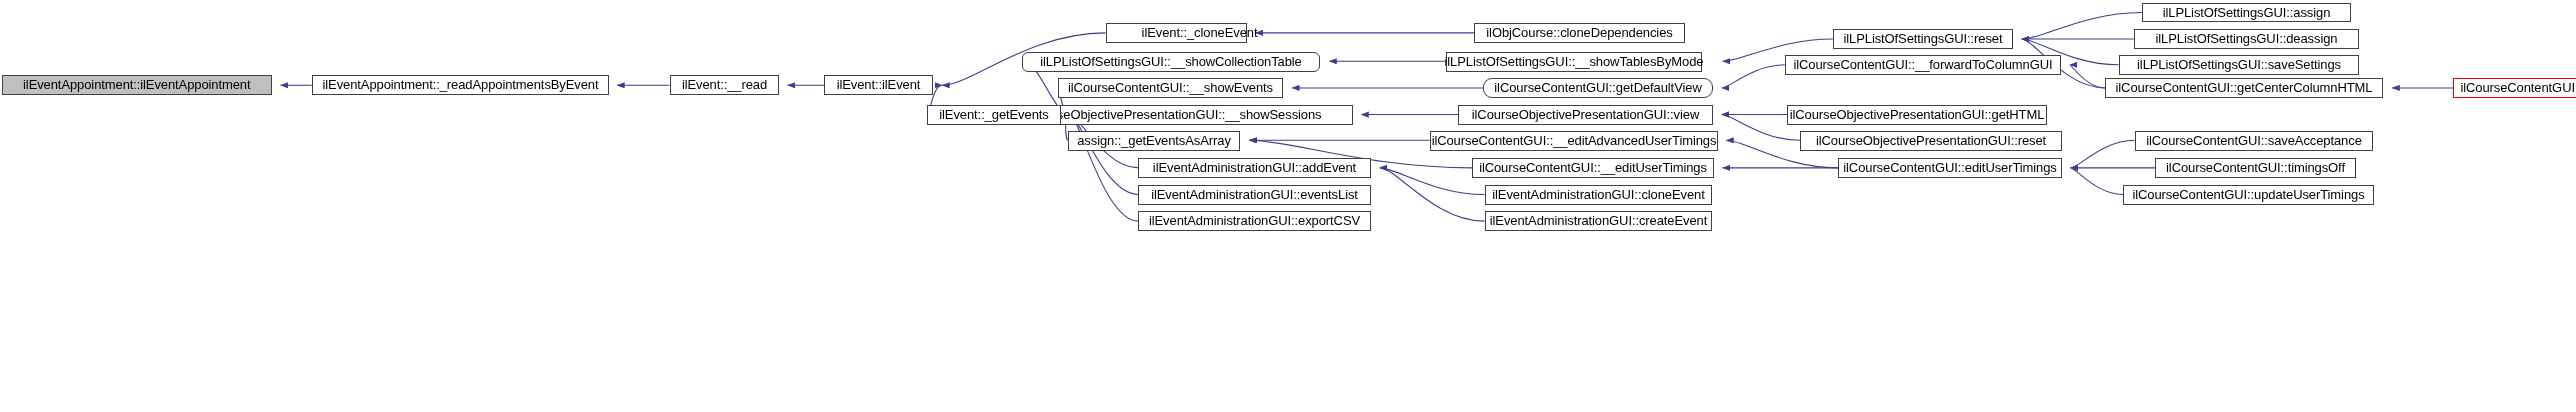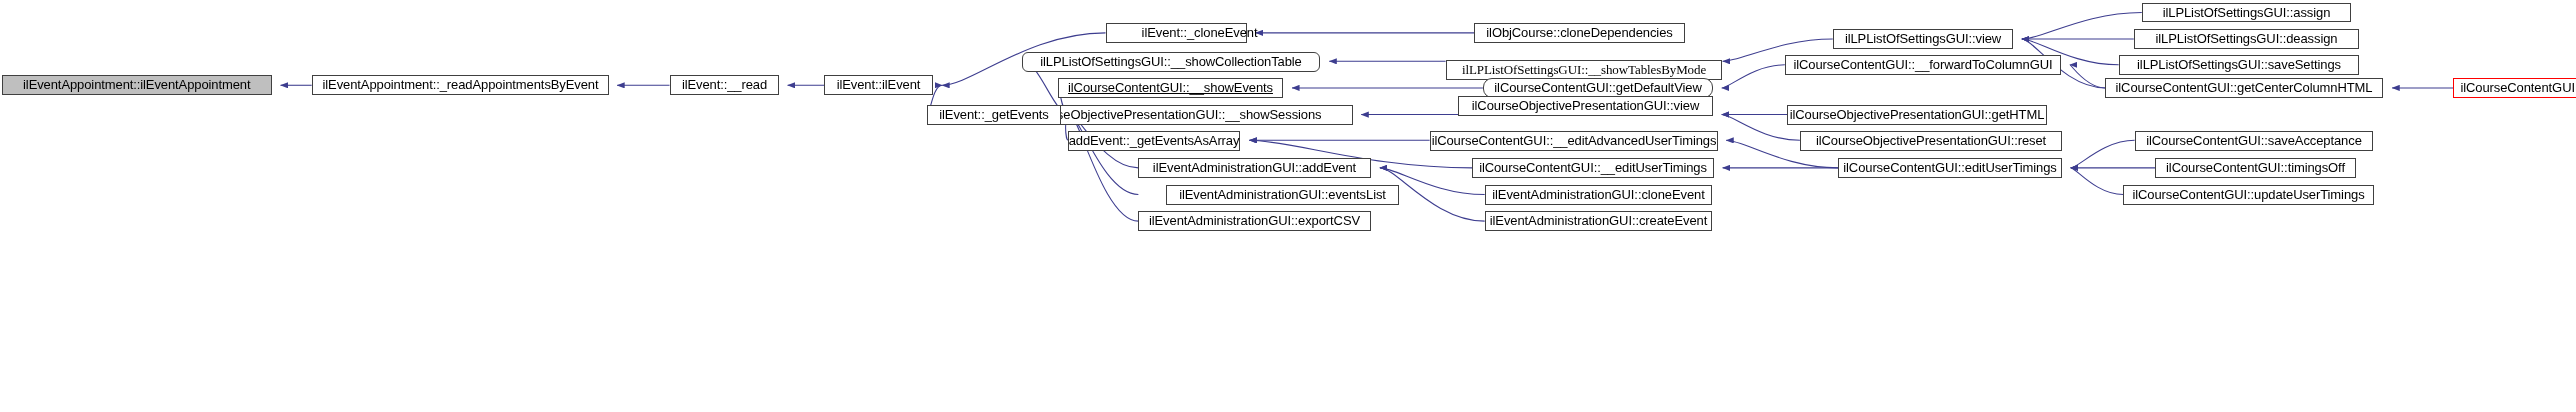--- a/index.html
+++ b/index.html
@@ -110,67 +110,67 @@
       </div>
       <div class="node" id="n3" style="left: 824px; top: 75px; width: 109px; height: 19.5px;">
         <span class="node-label">ilEvent::ilEvent</span>
       </div>
       <div class="node" id="n4" style="left: 1106px; top: 23px; width: 141px; height: 19.5px; padding-left: 46px;">
         <span class="node-label">ilEvent::_cloneEvent</span>
       </div>
       <div class="node" id="n5" style="left: 1022px; top: 52px; width: 298px; height: 19.5px; border-radius: 6px;">
         <span class="node-label">ilLPListOfSettingsGUI::__showCollectionTable</span>
       </div>
-      <div class="node" id="n6" style="left: 1058px; top: 78px; width: 225px; height: 19.5px; text-decoration: underline;">
+      <div class="node" id="n6" style="left: 1058px; top: 78px; width: 225px; height: 19.5px;">
         <span class="node-label">ilCourseContentGUI::__showEvents</span>
       </div>
       <div class="node" id="n7" style="left: 992px; top: 105px; width: 361px; height: 19.5px;">
         <span class="node-label">ilCourseObjectivePresentationGUI::__showSessions</span>
       </div>
       <div class="node" id="n8" style="left: 927px; top: 105px; width: 134px; height: 19.5px;">
         <span class="node-label">ilEvent::_getEvents</span>
       </div>
       <div class="node" id="n9" style="left: 1068px; top: 131px; width: 172px; height: 19.5px;">
-        <span class="node-label">addEvent::_getEventsAsArray</span>
+        <span class="node-label">assign::_getEventsAsArray</span>
       </div>
       <div class="node" id="n10" style="left: 1138px; top: 158px; width: 233px; height: 19.5px;">
         <span class="node-label">ilEventAdministrationGUI::addEvent</span>
       </div>
-      <div class="node" id="n11" style="left: 1138px; top: 185px; width: 233px; height: 19.5px; margin-left: 28px;">
+      <div class="node" id="n11" style="left: 1138px; top: 185px; width: 233px; height: 19.5px;">
         <span class="node-label">ilEventAdministrationGUI::eventsList</span>
       </div>
       <div class="node" id="n12" style="left: 1138px; top: 211px; width: 233px; height: 19.5px;">
         <span class="node-label">ilEventAdministrationGUI::exportCSV</span>
       </div>
       <div class="node" id="n13" style="left: 1474px; top: 23px; width: 211px; height: 19.5px;">
         <span class="node-label">ilObjCourse::cloneDependencies</span>
       </div>
-      <div class="node" id="n14" style="left: 1446px; top: 60px; width: 276px; height: 19.5px; font-family: Liberation Serif, serif;">
+      <div class="node" id="n14" style="left: 1446px; top: 52px; width: 256px; height: 19.5px;">
         <span class="node-label">ilLPListOfSettingsGUI::__showTablesByMode</span>
       </div>
       <div class="node" id="n15" style="left: 1483px; top: 78px; width: 230px; height: 19.5px; border-radius: 9px;">
         <span class="node-label">ilCourseContentGUI::getDefaultView</span>
       </div>
-      <div class="node" id="n16" style="left: 1458px; top: 96px; width: 255px; height: 19.5px;">
+      <div class="node" id="n16" style="left: 1458px; top: 105px; width: 255px; height: 19.5px;">
         <span class="node-label">ilCourseObjectivePresentationGUI::view</span>
       </div>
       <div class="node" id="n17" style="left: 1430px; top: 131px; width: 288px; height: 19.5px;">
         <span class="node-label">ilCourseContentGUI::__editAdvancedUserTimings</span>
       </div>
       <div class="node" id="n18" style="left: 1472px; top: 158px; width: 242px; height: 19.5px;">
         <span class="node-label">ilCourseContentGUI::__editUserTimings</span>
       </div>
       <div class="node" id="n19" style="left: 1485px; top: 185px; width: 227px; height: 19.5px;">
         <span class="node-label">ilEventAdministrationGUI::cloneEvent</span>
       </div>
       <div class="node" id="n20" style="left: 1485px; top: 211px; width: 227px; height: 19.5px;">
         <span class="node-label">ilEventAdministrationGUI::createEvent</span>
       </div>
       <div class="node" id="n21" style="left: 1833px; top: 29px; width: 180px; height: 19.5px;">
-        <span class="node-label">ilLPListOfSettingsGUI::view</span>
+        <span class="node-label">ilLPListOfSettingsGUI::reset</span>
       </div>
       <div class="node" id="n22" style="left: 1785px; top: 55px; width: 276px; height: 19.5px;">
         <span class="node-label">ilCourseContentGUI::__forwardToColumnGUI</span>
       </div>
       <div class="node" id="n23" style="left: 1787px; top: 105px; width: 260px; height: 19.5px;">
         <span class="node-label">ilCourseObjectivePresentationGUI::getHTML</span>
       </div>
       <div class="node" id="n24" style="left: 1800px; top: 131px; width: 262px; height: 19.5px;">
         <span class="node-label">ilCourseObjectivePresentationGUI::reset</span>
       </div>

